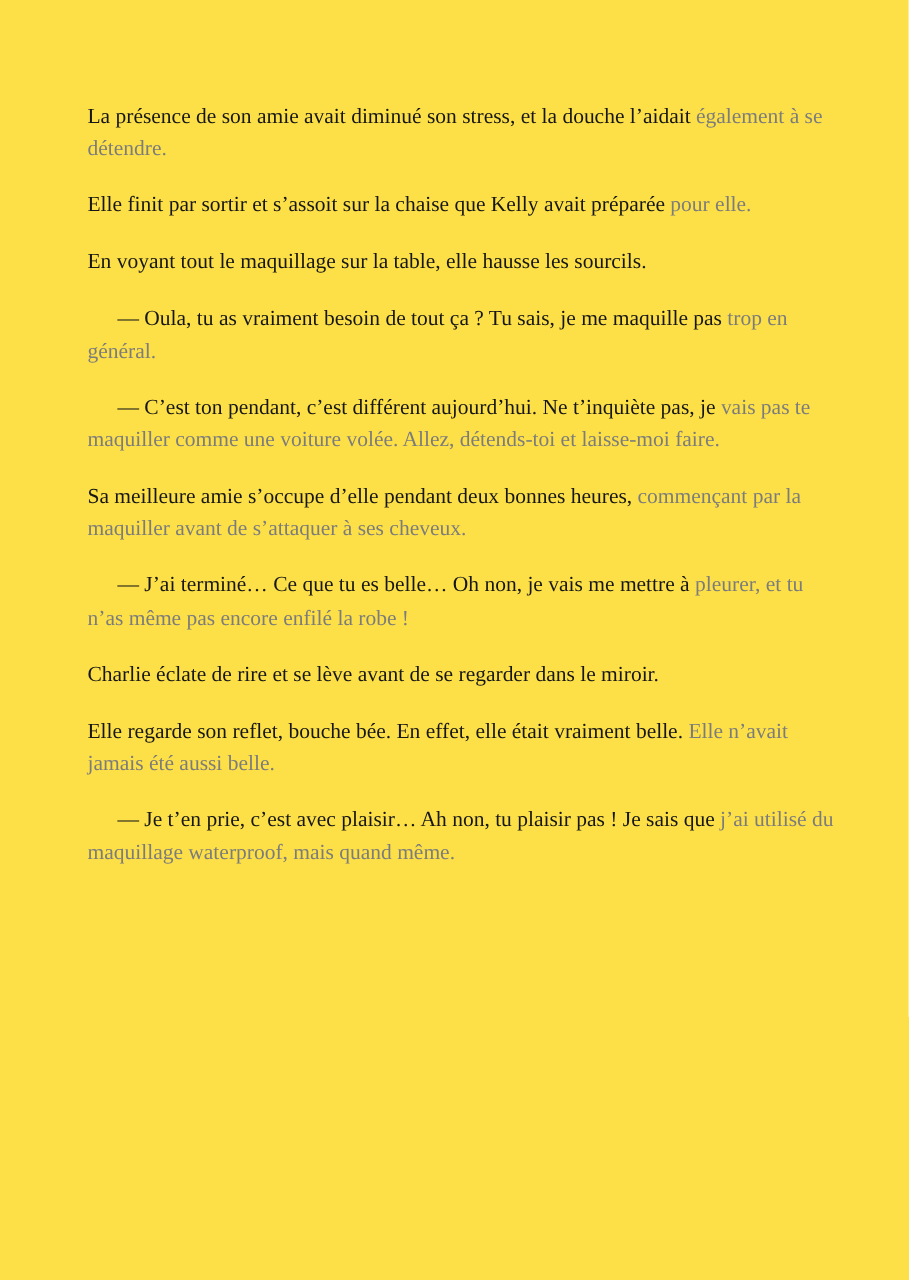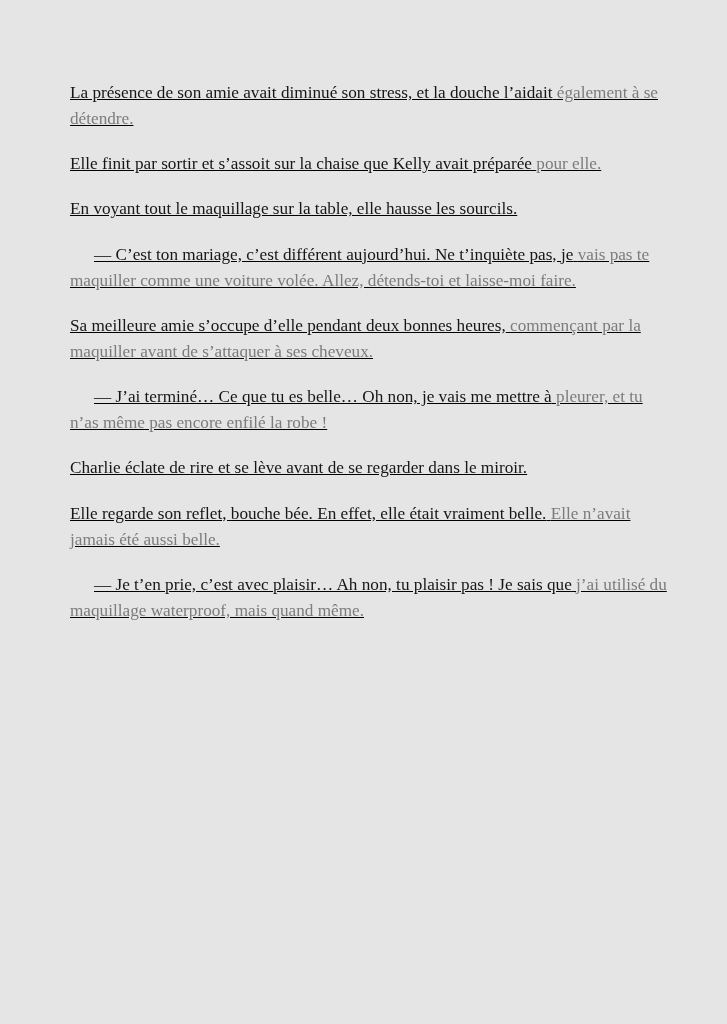--- a/index.html
+++ b/index.html
@@ -11,23 +11,22 @@
     width: 727px;
     height: 1024px;
     overflow: hidden;
     font-family: "Liberation Serif", "DejaVu Serif", serif;
   }
   .page {
     width: 727px;
     height: 1024px;
     box-sizing: border-box;
     padding: 80px 58px 40px 70px;
-    background: #e5e5e5;
+    background: #fde047;
     position: relative;
-    text-decoration: underline;
   }
   .body-text {
     font-size: 17.2px;
     line-height: 1.52;
     color: #6d6d6d;
     text-align: left;
   }
   .para {
     margin: 0 0 19px 0;
     color: #7a7a7a;
@@ -44,20 +43,21 @@
   }
 </style>
 </head>
 <body>
 
 <div class="page">
   <div class="body-text" id="text-body">
       <div class="para"><span class="lead">La présence de son amie avait diminué son stress, et la douche l’aidait</span> <span class="rest">également à se détendre.</span></div>
       <div class="para"><span class="lead">Elle finit par sortir et s’assoit sur la chaise que Kelly avait préparée</span> <span class="rest">pour elle.</span></div>
       <div class="para"><span class="lead">En voyant tout le maquillage sur la table, elle hausse les sourcils.</span></div>
-      <div class="para indent"><span class="lead">— C’est ton mariage, c’est différent aujourd’hui. Ne t’inquiète pas, je</span> <span class="rest">vais pas te maquiller comme une voiture volée. Allez, détends-toi et laisse-moi faire.</span></div>
+      <div class="para indent"><span class="lead">— Oula, tu as vraiment besoin de tout ça ? Tu sais, je me maquille pas</span> <span class="rest">trop en général.</span></div>
+      <div class="para indent"><span class="lead">— C’est ton pendant, c’est différent aujourd’hui. Ne t’inquiète pas, je</span> <span class="rest">vais pas te maquiller comme une voiture volée. Allez, détends-toi et laisse-moi faire.</span></div>
       <div class="para"><span class="lead">Sa meilleure amie s’occupe d’elle pendant deux bonnes heures,</span> <span class="rest">commençant par la maquiller avant de s’attaquer à ses cheveux.</span></div>
       <div class="para indent"><span class="lead">— J’ai terminé… Ce que tu es belle… Oh non, je vais me mettre à</span> <span class="rest">pleurer, et tu n’as même pas encore enfilé la robe !</span></div>
       <div class="para"><span class="lead">Charlie éclate de rire et se lève avant de se regarder dans le miroir.</span></div>
       <div class="para"><span class="lead">Elle regarde son reflet, bouche bée. En effet, elle était vraiment belle.</span> <span class="rest">Elle n’avait jamais été aussi belle.</span></div>
       <div class="para indent"><span class="lead">— Je t’en prie, c’est avec plaisir… Ah non, tu plaisir pas ! Je sais que</span> <span class="rest">j’ai utilisé du maquillage waterproof, mais quand même.</span></div>
     </div>
 </div>
 
 </body></html>

